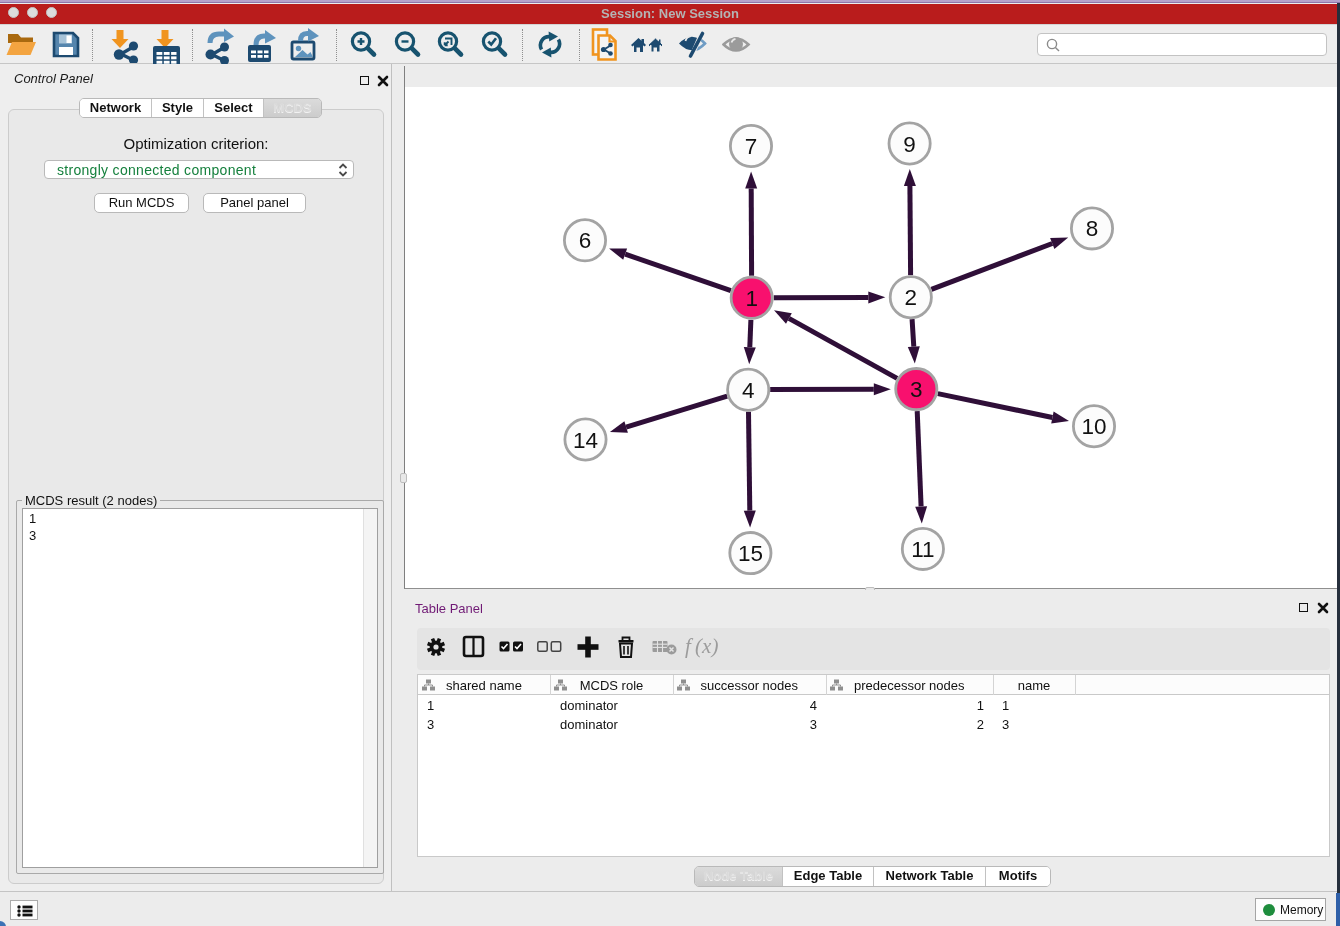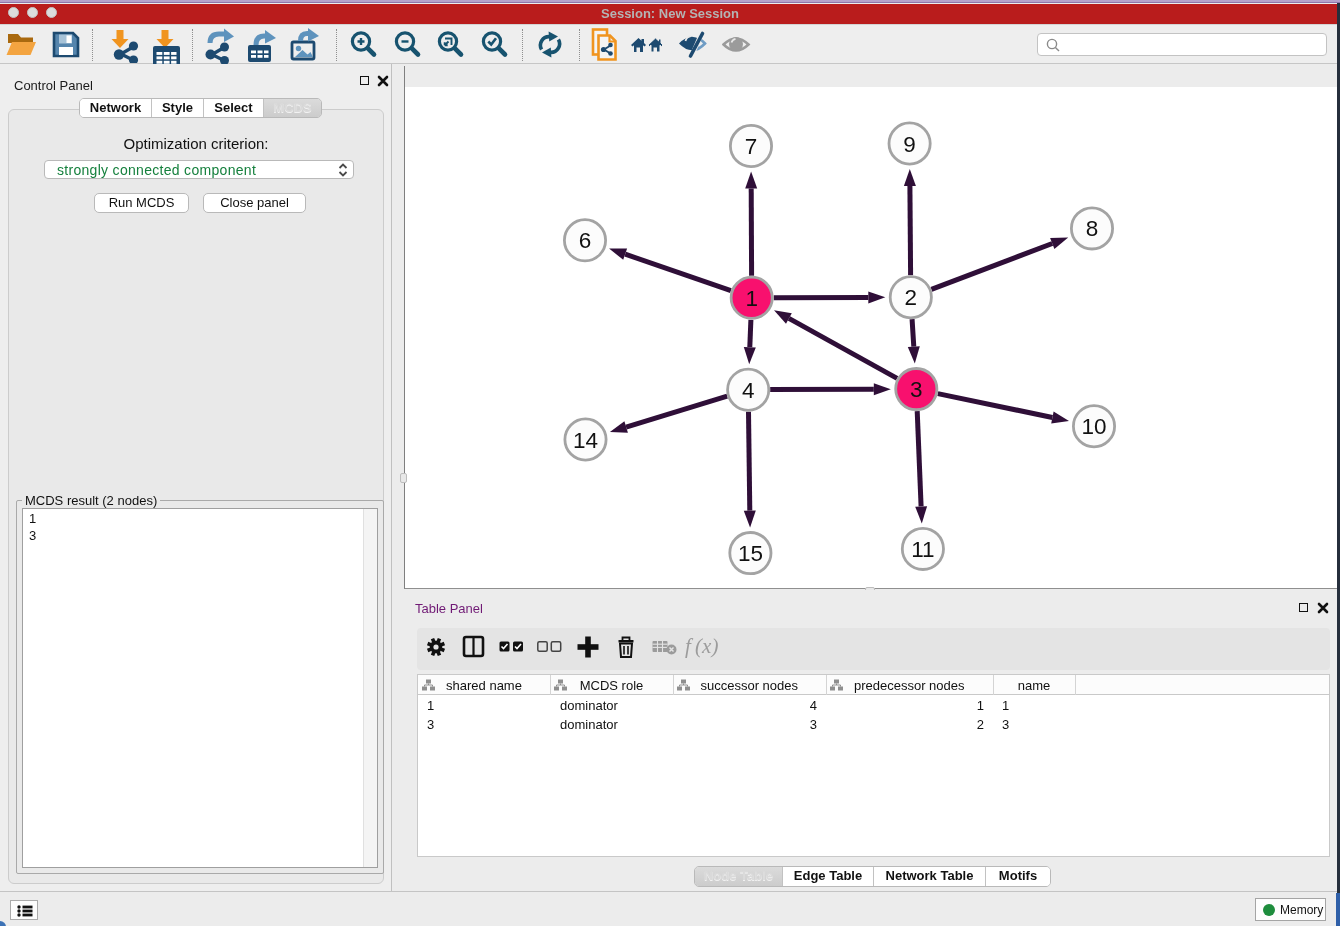--- a/index.html
+++ b/index.html
@@ -162,21 +162,21 @@
 </svg>
   <div class="abs" style="left:1037px;top:8px;width:290px;height:23px;background:#fff;border:1px solid #c3c3c3;border-radius:4px;">
     <svg width="16" height="16" style="position:absolute;left:7px;top:3px;">
         <circle cx="7" cy="7" r="4.6" fill="none" stroke="#8a8a8a" stroke-width="1.4"></circle>
         <line x1="10.4" y1="10.4" x2="14" y2="14" stroke="#8a8a8a" stroke-width="1.4"></line>
       </svg>
   </div>
 </div>
 
 <div class="abs" style="left:0;top:64px;width:392px;height:827px;background:#eeeeee;border-right:1px solid #c0c0c0;">
-  <div class="abs" style="left:14px;top:14px;font-size:13px;color:#1a1a1a;">Control Panel</div>
+  <div class="abs" style="left:14px;top:7px;font-size:13px;color:#1a1a1a;font-style:italic;">Control Panel</div>
   <div class="abs" style="left:360px;top:12px;width:9px;height:9px;border:1.6px solid #111;"></div>
   <svg class="abs" style="left:377px;top:11px;" width="12" height="12">
       <path d="M2 2 L10 10 M10 2 L2 10" stroke="#111" stroke-width="2.6" stroke-linecap="round"></path>
     </svg>
 
   <div class="abs" style="left:8px;top:45px;width:376px;height:775px;background:#e9e9e9;border:1px solid #cccccc;border-radius:6px;"></div>
 
   <div class="abs" style="left:79px;top:34px;height:20px;display:flex;border:1px solid #b9b9b9;border-radius:5px;overflow:hidden;font-size:13px;font-weight:700;">
     <div style="width:72px;background:#fff;color:#111;text-align:center;line-height:17px;border-right:1px solid #c2c2c2;">Network</div>
     <div style="width:52px;background:#fff;color:#111;text-align:center;line-height:17px;border-right:1px solid #c2c2c2;">Style</div>
@@ -188,21 +188,21 @@
 
   <div class="abs" style="left:44px;top:96px;width:310px;height:19px;background:#fff;border:1px solid #b9b9b9;border-radius:4px;">
     <div class="abs" style="left:12px;top:0.5px;font-size:14px;letter-spacing:0.3px;color:#15803d;">strongly connected component</div>
     <svg class="abs" style="left:292px;top:2px;" width="12" height="14">
         <path d="M2.5 5 L6 1.5 L9.5 5" fill="none" stroke="#4a4a4a" stroke-width="1.8"></path>
         <path d="M2.5 9 L6 12.5 L9.5 9" fill="none" stroke="#4a4a4a" stroke-width="1.8"></path>
       </svg>
   </div>
 
   <div class="abs" style="left:94px;top:129px;width:95px;height:20px;background:#fff;border:1px solid #b9b9b9;border-radius:5px;text-align:center;line-height:18px;font-size:13px;color:#111;">Run MCDS</div>
-  <div class="abs" style="left:203px;top:129px;width:103px;height:20px;background:#fff;border:1px solid #b9b9b9;border-radius:5px;text-align:center;line-height:18px;font-size:13px;color:#111;">Close panel</div>
+  <div class="abs" style="left:203px;top:129px;width:103px;height:20px;background:#fff;border:1px solid #b9b9b9;border-radius:5px;text-align:center;line-height:18px;font-size:13px;color:#111;">Panel panel</div>
 
   <div class="abs" style="left:16px;top:436px;width:368px;height:374px;border:1px solid #a9a9a9;border-radius:2px;"></div>
   <div class="abs" style="left:22px;top:429px;background:#e9e9e9;padding:0 3px;font-size:13px;color:#111;">MCDS result (2 nodes)</div>
   <div class="abs" style="left:22px;top:444px;width:356px;height:360px;background:#fff;border:1px solid #9f9f9f;font-size:13px;color:#111;line-height:17px;padding:1px 0 0 6px;">1<br>3</div>
   <div class="abs" style="left:363px;top:445px;width:14px;height:358px;background:#f4f4f4;border-left:1px solid #e0e0e0;"></div>
 </div>
 
 <div class="abs" style="left:404px;top:66px;width:933px;height:523px;border-left:1px solid #7f7f7f;border-bottom:1px solid #8f8f8f;">
   <div class="abs" style="left:0;top:21px;width:932px;height:501px;background:#fff;">
     <svg width="932" height="501">

